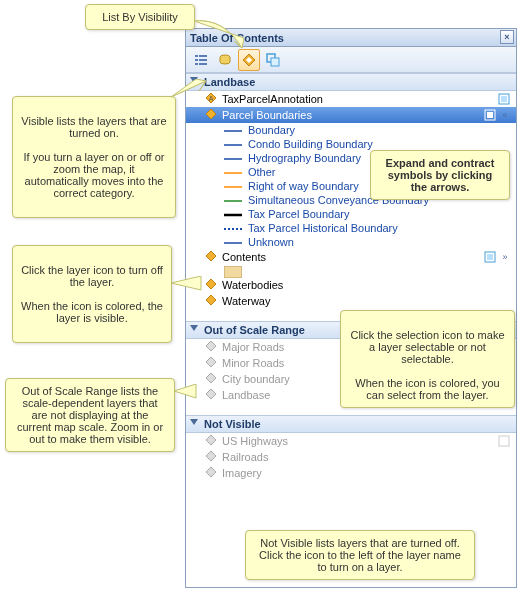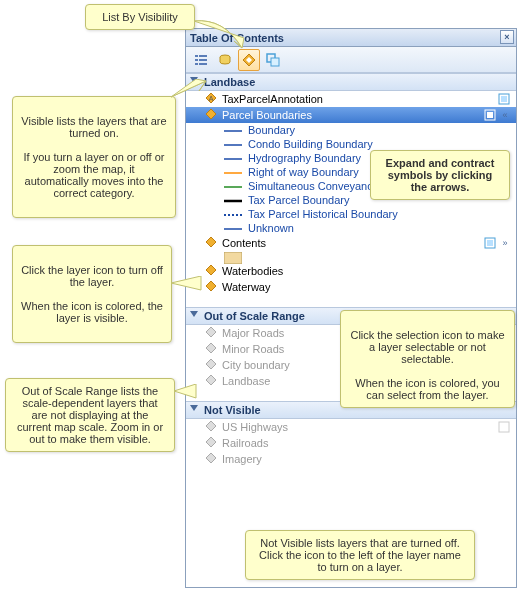--- a/index.html
+++ b/index.html
@@ -245,20 +245,26 @@
   <div class="sub-row">
       <span class="swatch"><svg width="18" height="10">
           <line x1="0" y1="5" x2="18" y2="5" stroke="#1a4aa8" stroke-width="1.5"></line>
         </svg></span>
       <span>Hydrography Boundary</span>
     </div>
   <div class="sub-row">
       <span class="swatch"><svg width="18" height="10">
           <line x1="0" y1="5" x2="18" y2="5" stroke="#ff8c00" stroke-width="1.5"></line>
         </svg></span>
+      <span>Other</span>
+    </div>
+  <div class="sub-row">
+      <span class="swatch"><svg width="18" height="10">
+          <line x1="0" y1="5" x2="18" y2="5" stroke="#ff8c00" stroke-width="1.5"></line>
+        </svg></span>
       <span>Right of way Boundary</span>
     </div>
   <div class="sub-row">
       <span class="swatch"><svg width="18" height="10">
           <line x1="0" y1="5" x2="18" y2="5" stroke="#228b22" stroke-width="1.5"></line>
         </svg></span>
       <span>Simultaneous Conveyance Boundary</span>
     </div>
   <div class="sub-row">
       <span class="swatch"><svg width="18" height="10">

